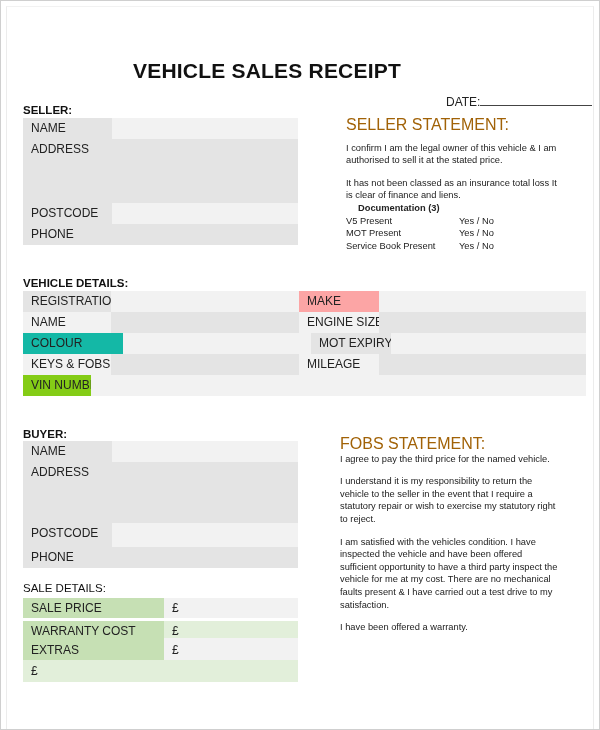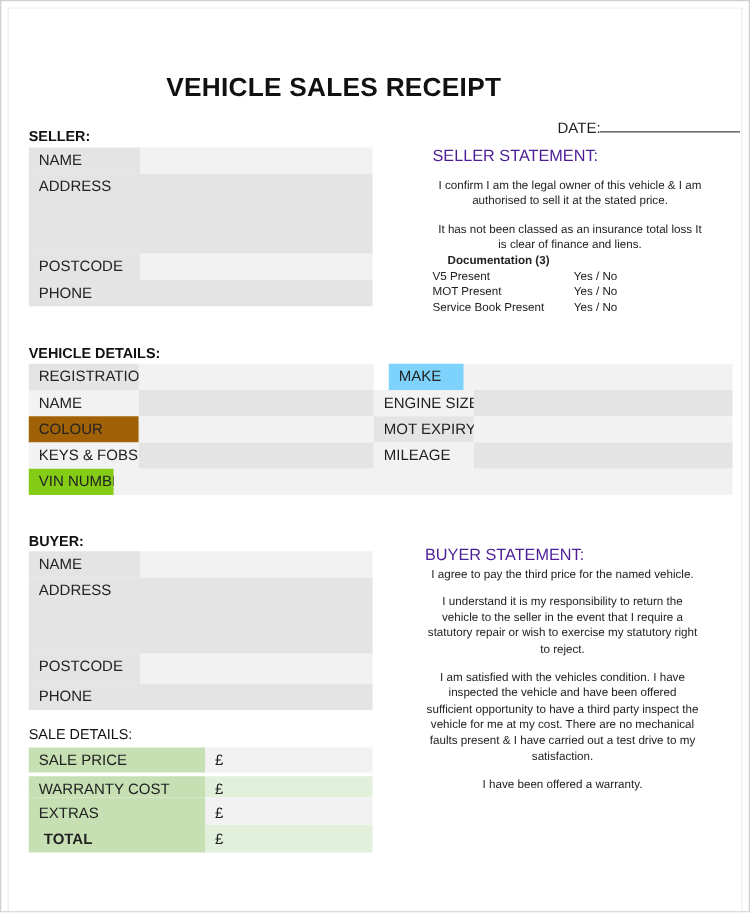--- a/index.html
+++ b/index.html
@@ -37,22 +37,22 @@
     .row { display: flex; width: 100%; }
     .cell {
       font-size: 12px; color: #222; padding: 3px 0 0 8px; white-space: nowrap;
     }
     .lbl { background: #e4e4e4; }
     .val { background: #f2f2f2; }
     .val.alt { background: #e4e4e4; }
     .stmt {
       position: absolute; font-size: 9.3px; line-height: 12.6px; color: #222;
     }
-    .stmt-title { font-size: 13px; margin-bottom: 10px; color: #4c1d95; }
-    .stmt p { margin-bottom: 10px; text-align: center; }
+    .stmt-title { font-size: 16px; margin-bottom: 10px; color: #a16207; }
+    .stmt p { margin-bottom: 10px; }
     .doc-row { display: flex; }
     .doc-row .k { width: 113px; }
     .green-lbl { background: #c6e0b4; }
     .green-val { background: #e2efda; }
     .grey-val { background: #f2f2f2; }
     .bold { font-weight: bold; padding-left: 12px; }
   </style>
 </head>
 <body>
 
@@ -102,31 +102,31 @@
       <span class="k">Service Book Present</span>
       <span>Yes / No</span>
     </div>
   </div>
 
   <div class="section-label" style="left:22px; top:276px;">VEHICLE DETAILS:</div>
   <div class="tbl" style="left:22px; top:290px; width:563px;">
     <div class="row" style="height:21px;">
       <div class="cell lbl" style="width:88px; background:#e4e4e4;">REGISTRATION</div>
       <div class="cell" style="width:188px; background:#f2f2f2;"></div>
-      <div class="cell" style="width:60px; background:#7dd3fc;margin-left:12px;">MAKE</div>
+      <div class="cell" style="width:80px; background:#fca5a5;">MAKE</div>
       <div class="cell" style="flex:1; background:#f2f2f2;"></div>
     </div>
     <div class="row" style="height:21px;">
       <div class="cell" style="width:88px; background:#f2f2f2;">NAME</div>
       <div class="cell" style="width:188px; background:#e4e4e4;"></div>
       <div class="cell" style="width:80px; background:#f2f2f2;">ENGINE SIZE</div>
       <div class="cell" style="flex:1; background:#e4e4e4;"></div>
     </div>
     <div class="row" style="height:21px;">
-      <div class="cell" style="width:88px; background:#a16207;">COLOUR</div>
+      <div class="cell" style="width:100px; background:#14b8a6;">COLOUR</div>
       <div class="cell" style="width:188px; background:#f2f2f2;"></div>
       <div class="cell" style="width:80px; background:#e4e4e4;">MOT EXPIRY</div>
       <div class="cell" style="flex:1; background:#f2f2f2;"></div>
     </div>
     <div class="row" style="height:21px;">
       <div class="cell" style="width:88px; background:#f2f2f2;">KEYS &amp; FOBS</div>
       <div class="cell" style="width:188px; background:#e4e4e4;"></div>
       <div class="cell" style="width:80px; background:#f2f2f2;">MILEAGE</div>
       <div class="cell" style="flex:1; background:#e4e4e4;"></div>
     </div>
@@ -150,21 +150,21 @@
       <div class="cell lbl" style="width:89px;">POSTCODE</div>
       <div class="cell val" style="flex:1;"></div>
     </div>
     <div class="row" style="height:21px;">
       <div class="cell lbl" style="width:89px;">PHONE</div>
       <div class="cell val alt" style="flex:1;"></div>
     </div>
   </div>
 
   <div class="stmt" style="left:339px; top:437px; width:220px;">
-    <div class="stmt-title" style="margin-bottom:2px;">BUYER STATEMENT:</div>
+    <div class="stmt-title" style="margin-bottom:2px;">FOBS STATEMENT:</div>
     <p>I agree to pay the third price for the named vehicle.</p>
     <p>I understand it is my responsibility to return the vehicle to the seller in the event that I require a statutory repair or wish to exercise my statutory right to reject.</p>
     <p>I am satisfied with the vehicles condition. I have inspected the vehicle and have been offered sufficient opportunity to have a third party inspect the vehicle for me at my cost. There are no mechanical faults present  &amp; I have carried out a test drive to my satisfaction.</p>
     <p>I have been offered a warranty.</p>
   </div>
 
   <div class="section-label normal" style="left:22px; top:581px;">SALE DETAILS:</div>
   <div class="tbl" style="left:22px; top:597px; width:275px;">
     <div class="row" style="height:20px;">
       <div class="cell green-lbl" style="width:141px;">SALE PRICE</div>
@@ -172,17 +172,16 @@
     </div>
     <div class="row" style="height:20px;align-items:flex-end;">
       <div class="cell green-lbl" style="width:141px;">WARRANTY COST</div>
       <div class="cell green-val" style="flex:1;">£</div>
     </div>
     <div class="row" style="height:22px; padding-top:0;">
       <div class="cell green-lbl" style="width:141px; padding-top:5px;">EXTRAS</div>
       <div class="cell grey-val" style="flex:1; padding-top:5px;">£</div>
     </div>
     <div class="row" style="height:22px;">
-      <div class="cell green-lbl bold" style="width:141px; padding-top:4px;">TOTAL</div>
       <div class="cell green-val" style="flex:1; padding-top:4px;">£</div>
     </div>
   </div>
 </div>
 
 </body></html>

